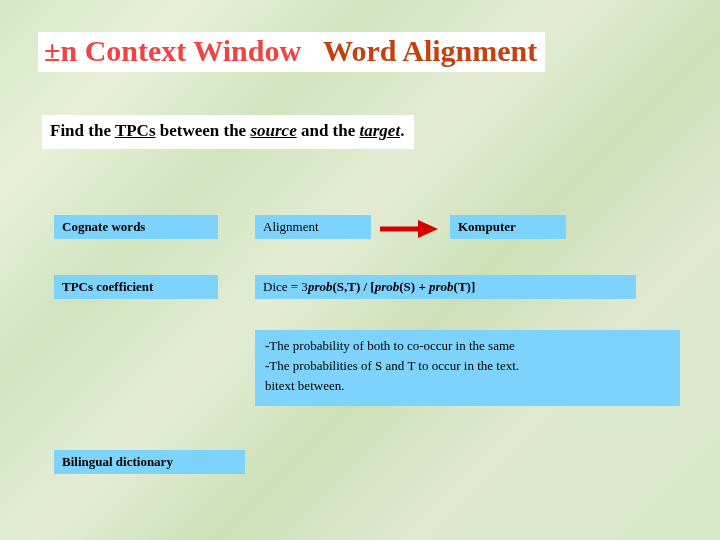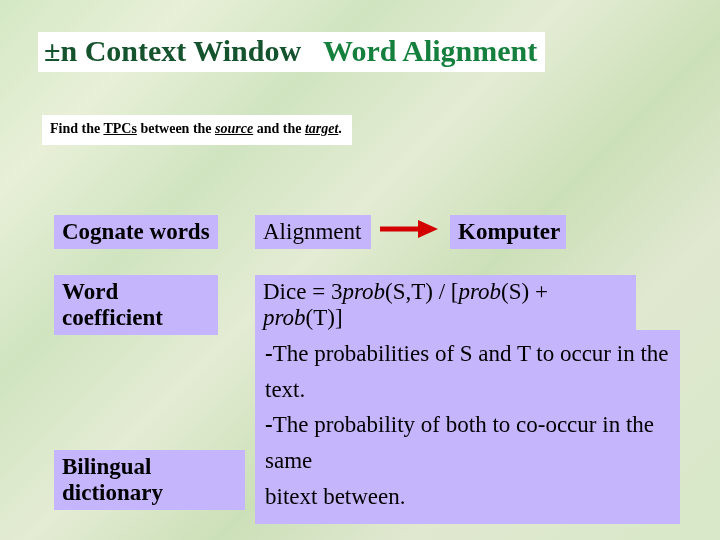--- a/index.html
+++ b/index.html
@@ -15,48 +15,48 @@
   }
   .title {
     position: absolute;
     top: 32px;
     left: 38px;
     background: #ffffff;
     padding: 2px 8px 4px 6px;
     font-size: 30px;
     font-weight: bold;
   }
-  .title .black { color: #14532d; }
-  .title .red { color: #15803d; margin-top: 43px; }
+  .title .black { color: #ef4444; }
+  .title .red { color: #c2410c; margin-top: 43px; }
   .intro {
     position: absolute;
     top: 115px;
     left: 42px;
     background: #ffffff;
     padding: 4px 10px 6px 8px;
-    font-size: 14px;
+    font-size: 17px;
     font-weight: bold;
     line-height: 1.4;
   }
   .underline { text-decoration: underline; }
   .italic { font-style: italic; }
   .arrow-bullet { color: #d40000; font-weight: bold; }
   .box {
     position: absolute;
-    background: #c4b5fd;
-    font-size: 23px;
+    background: #7dd3fc;
+    font-size: 13px;
     font-weight: bold;
     padding: 4px 8px;
   }
   #cognate { top: 215px; left: 54px; width: 148px; }
   #computer { top: 215px; left: 255px; width: 100px; font-weight: normal; }
   #komputer { top: 215px; left: 450px; width: 100px; font-weight: bold; }
   #dicecoef { top: 275px; left: 54px; width: 148px; }
   #diceformula { top: 275px; left: 255px; width: 365px; font-weight: normal; }
-  #diceformula .b { font-weight: normal; }
+  #diceformula .b { font-weight: bold; }
   #explain {
     top: 330px;
     left: 255px;
     width: 405px;
     font-weight: normal;
     line-height: 1.55;
     padding: 6px 10px 10px 10px;
   }
   #explain .dash { font-weight: bold; }
   #bilingual { top: 450px; left: 54px; width: 175px; }
@@ -86,25 +86,25 @@
 <div id="cognate" class="box">Cognate words</div>
 <div id="computer" class="box">Alignment</div>
 
 <svg class="arrow-svg" viewBox="0 0 62 26">
   <line x1="2" y1="13" x2="42" y2="13" stroke="#d40000" stroke-width="5"></line>
   <polygon points="40,4 60,13 40,22" fill="#d40000"></polygon>
 </svg>
 
 <div id="komputer" class="box">Komputer</div>
 
-<div id="dicecoef" class="box">Word coefficient</div>
+<div id="dicecoef" class="box">TPCs coefficient</div>
 
 <div id="diceformula" class="box">
   <span>Dice = 3</span><span class="b italic">prob</span><span class="b">(S,T) / [</span><span class="b italic">prob</span><span class="b">(S) + </span><span class="b italic">prob</span><span class="b">(T)]</span>
 </div>
 
 <div id="explain" class="box">
+  <div><span class="dash">-</span><span>The probability of both to co-occur in the same</span></div>
   <div><span class="dash">-</span><span>The probabilities of S and T to occur in the text.</span></div>
-  <div><span class="dash">-</span><span>The probability of both to co-occur in the same</span></div>
   <div>bitext between.</div>
 </div>
 
 <div id="bilingual" class="box">Bilingual dictionary</div>
 
 </body></html>

